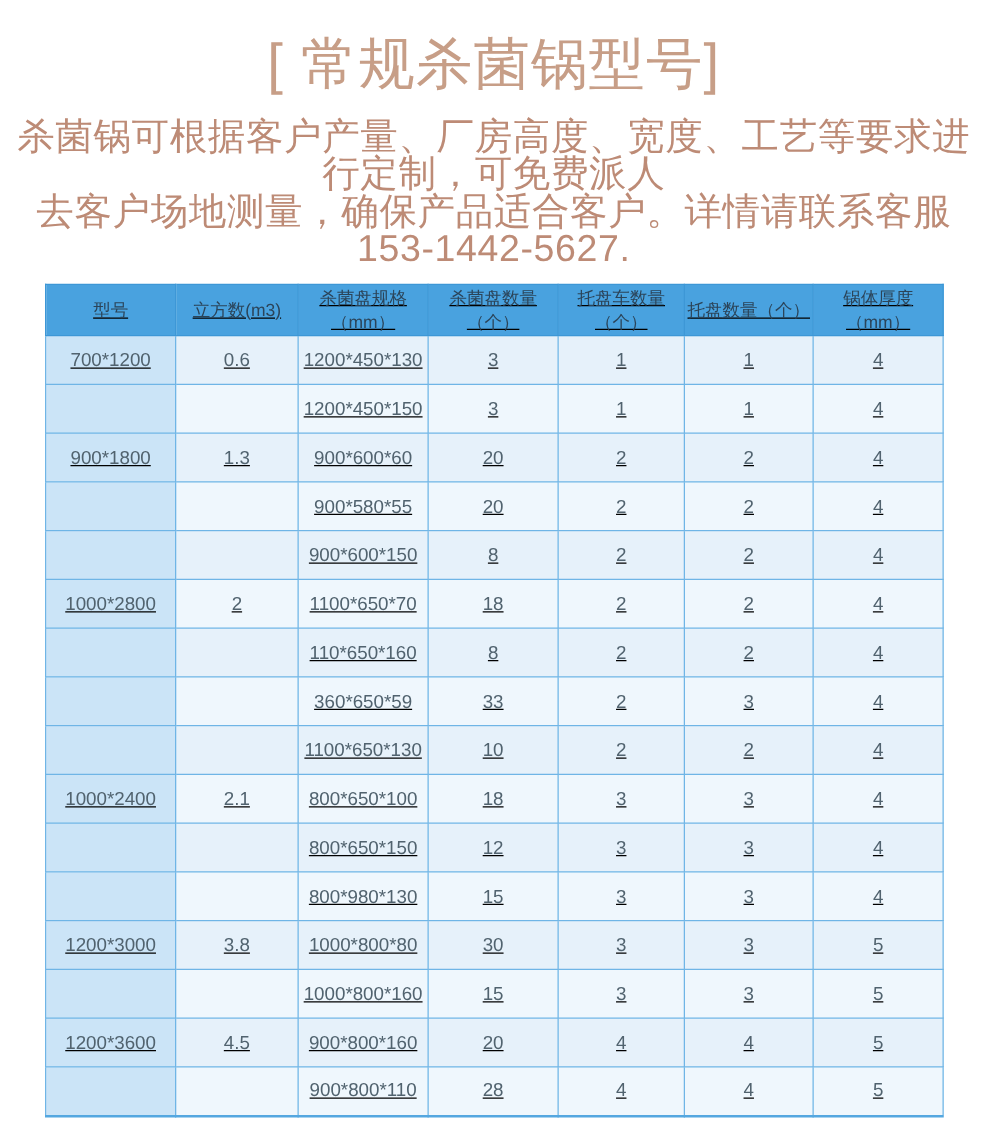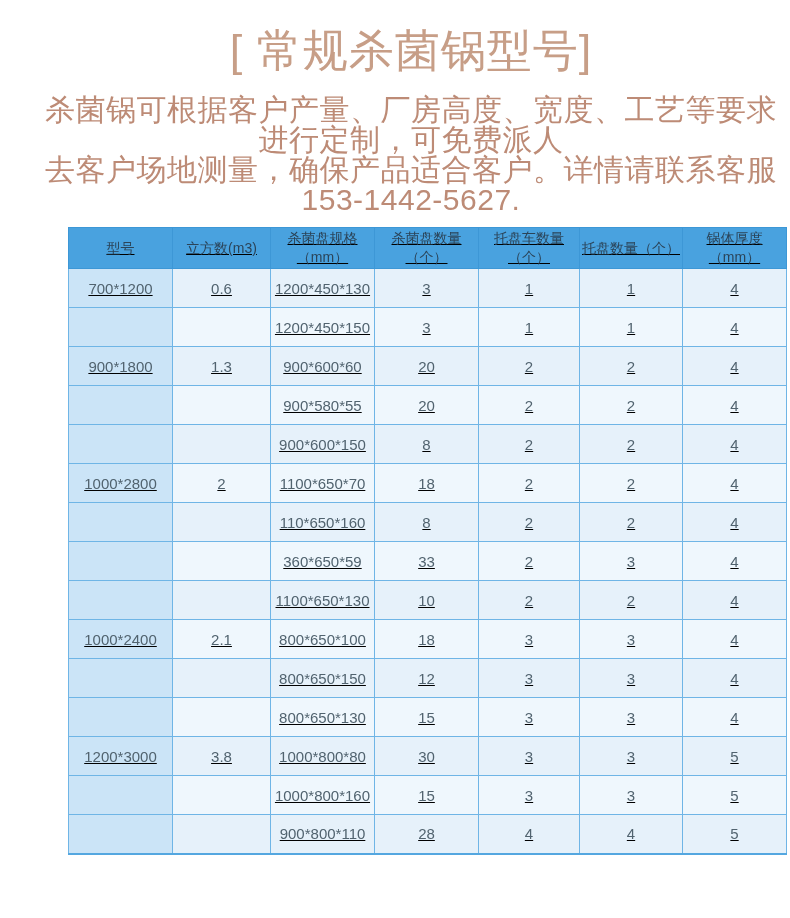--- a/index.html
+++ b/index.html
@@ -7,21 +7,20 @@
     margin: 0;
     padding: 0;
     background: #ffffff;
     font-family: "Liberation Sans", sans-serif;
   }
   .page {
     width: 790px;
     height: 910px;
     background: #ffffff;
     overflow: hidden;
-    padding-left: 32px;
   }
   .title {
     margin: 24px 0 0 0;
     text-align: center;
     font-size: 45px;
     line-height: 54px;
     font-weight: 300;
     color: #c79e87;
     letter-spacing: 1px;
   }
@@ -199,21 +198,21 @@
             <td></td>
             <td>800*650*150</td>
             <td>12</td>
             <td>3</td>
             <td>3</td>
             <td>4</td>
           </tr>
           <tr>
             <td></td>
             <td></td>
-            <td>800*650*130</td>
+            <td>800*980*130</td>
             <td>15</td>
             <td>3</td>
             <td>3</td>
             <td>4</td>
           </tr>
           <tr>
             <td>1200*3000</td>
             <td>3.8</td>
             <td>1000*800*80</td>
             <td>30</td>
@@ -224,20 +223,29 @@
           <tr>
             <td></td>
             <td></td>
             <td>1000*800*160</td>
             <td>15</td>
             <td>3</td>
             <td>3</td>
             <td>5</td>
           </tr>
           <tr>
+            <td>1200*3600</td>
+            <td>4.5</td>
+            <td>900*800*160</td>
+            <td>20</td>
+            <td>4</td>
+            <td>4</td>
+            <td>5</td>
+          </tr>
+          <tr>
             <td></td>
             <td></td>
             <td>900*800*110</td>
             <td>28</td>
             <td>4</td>
             <td>4</td>
             <td>5</td>
           </tr>
         </tbody>
     </table>

